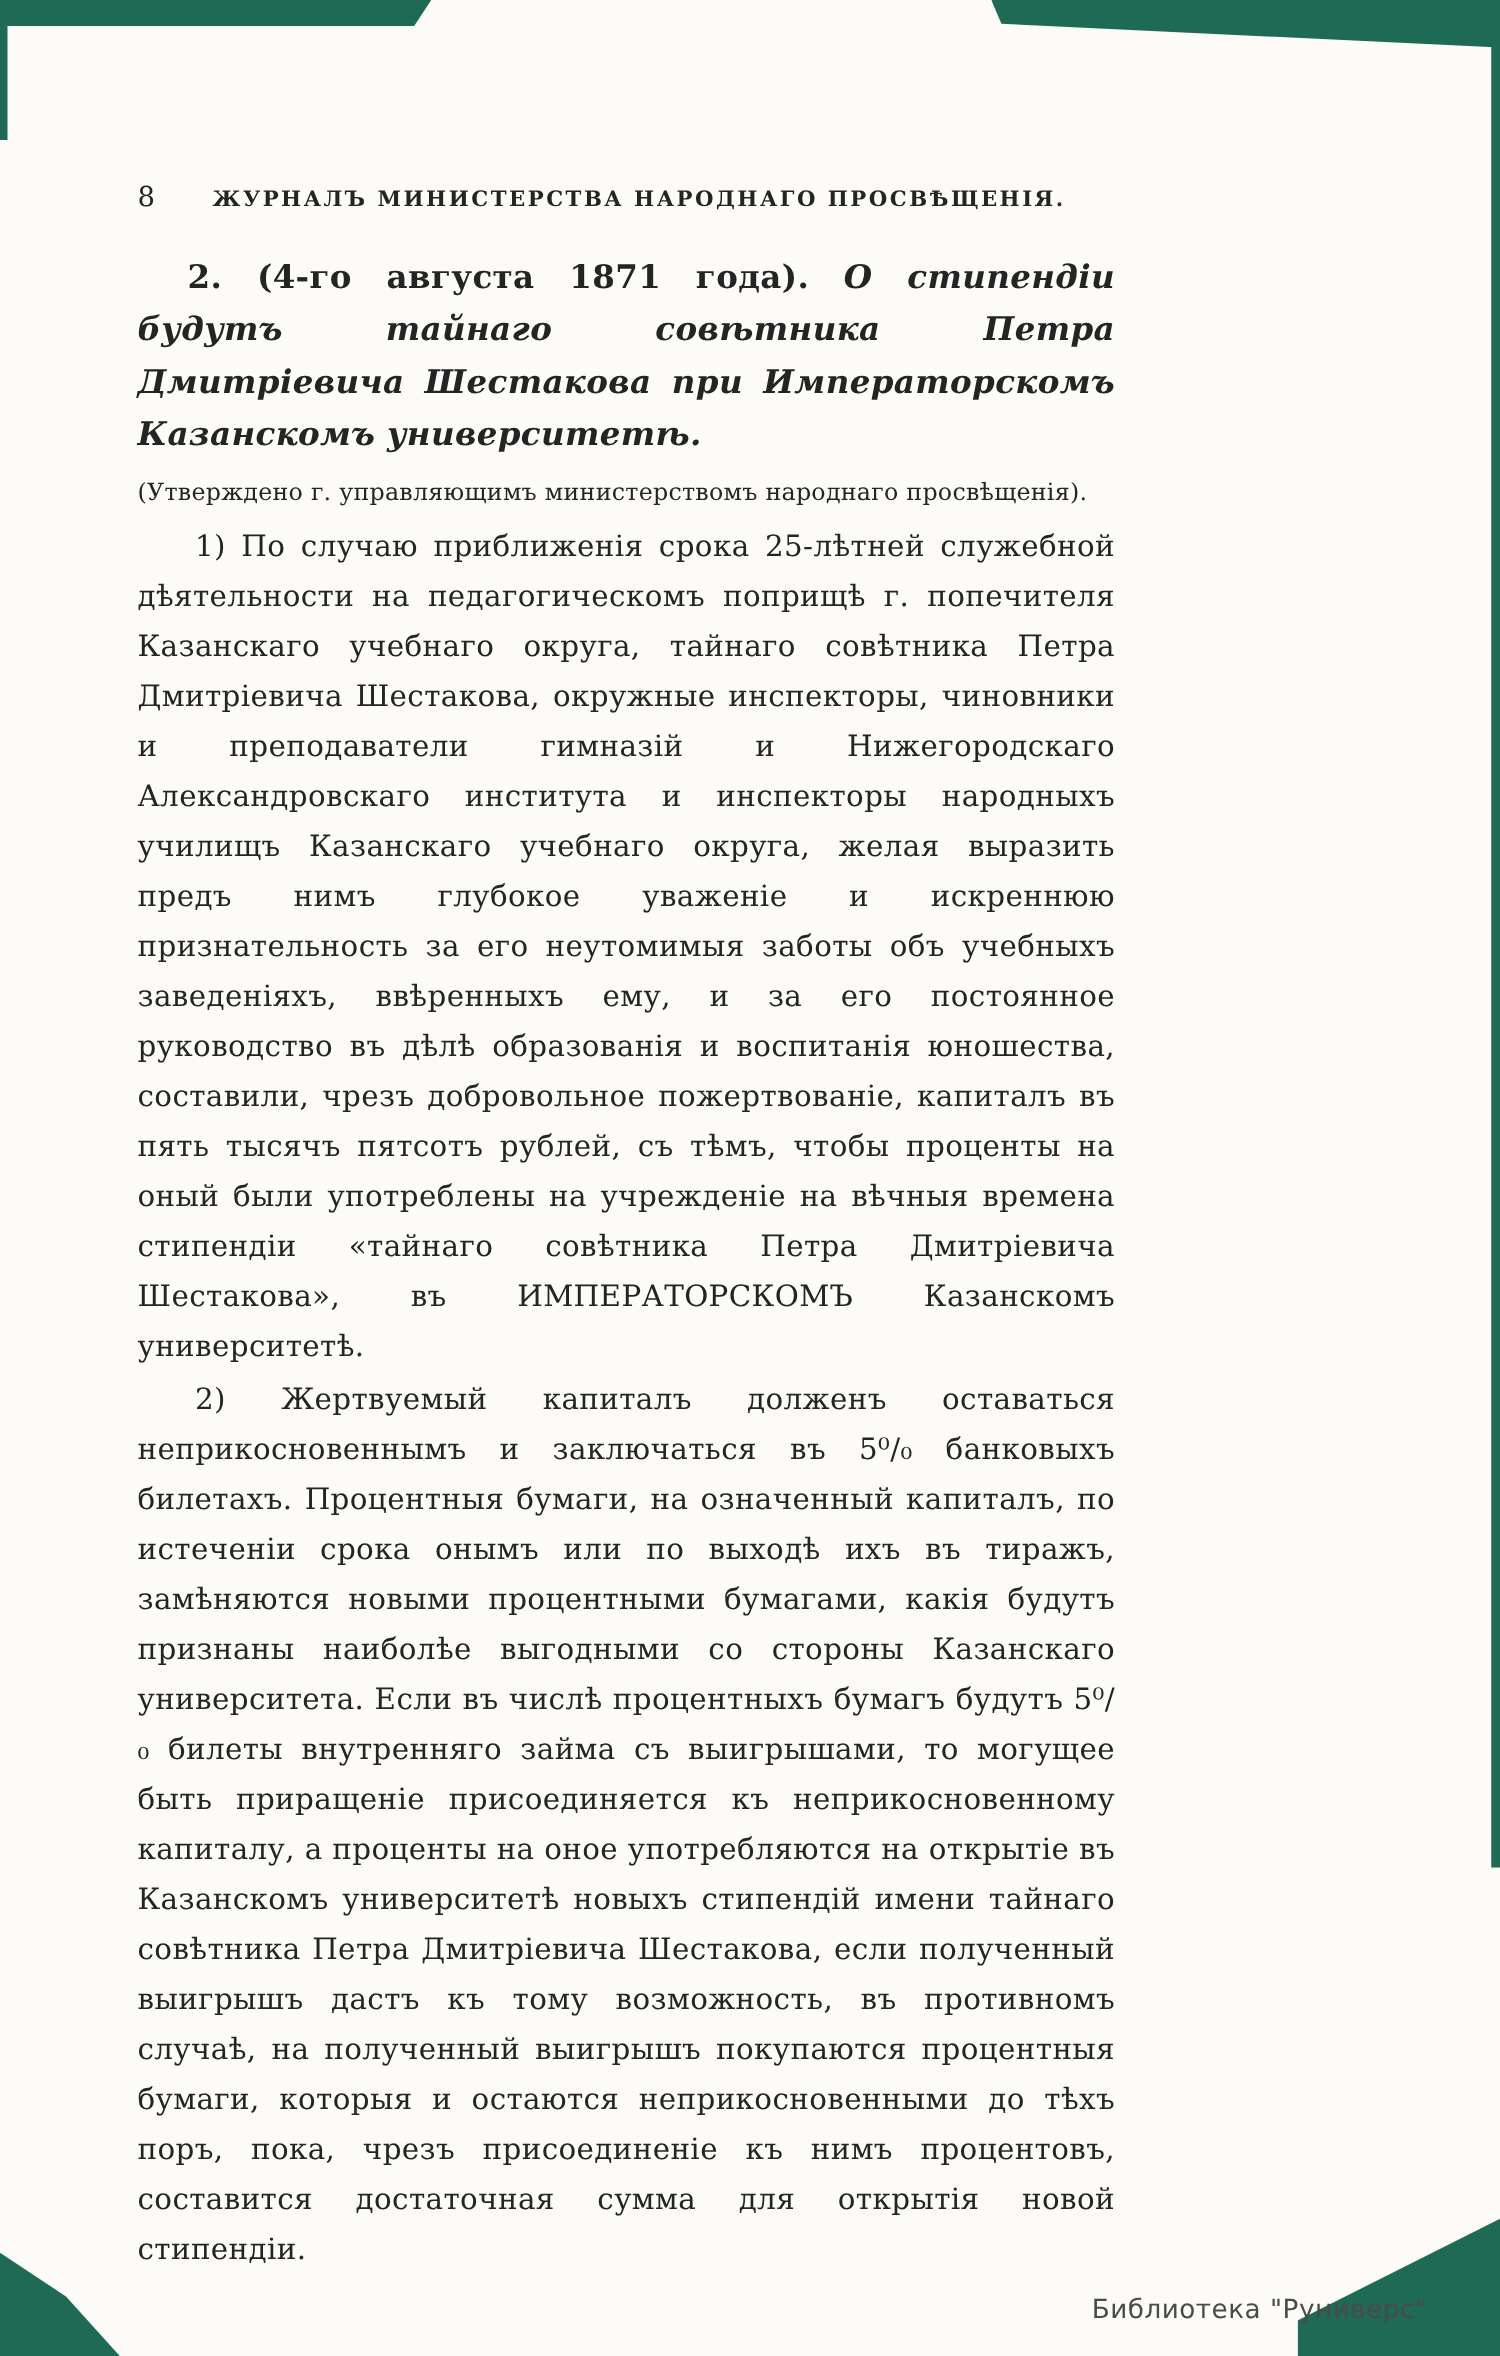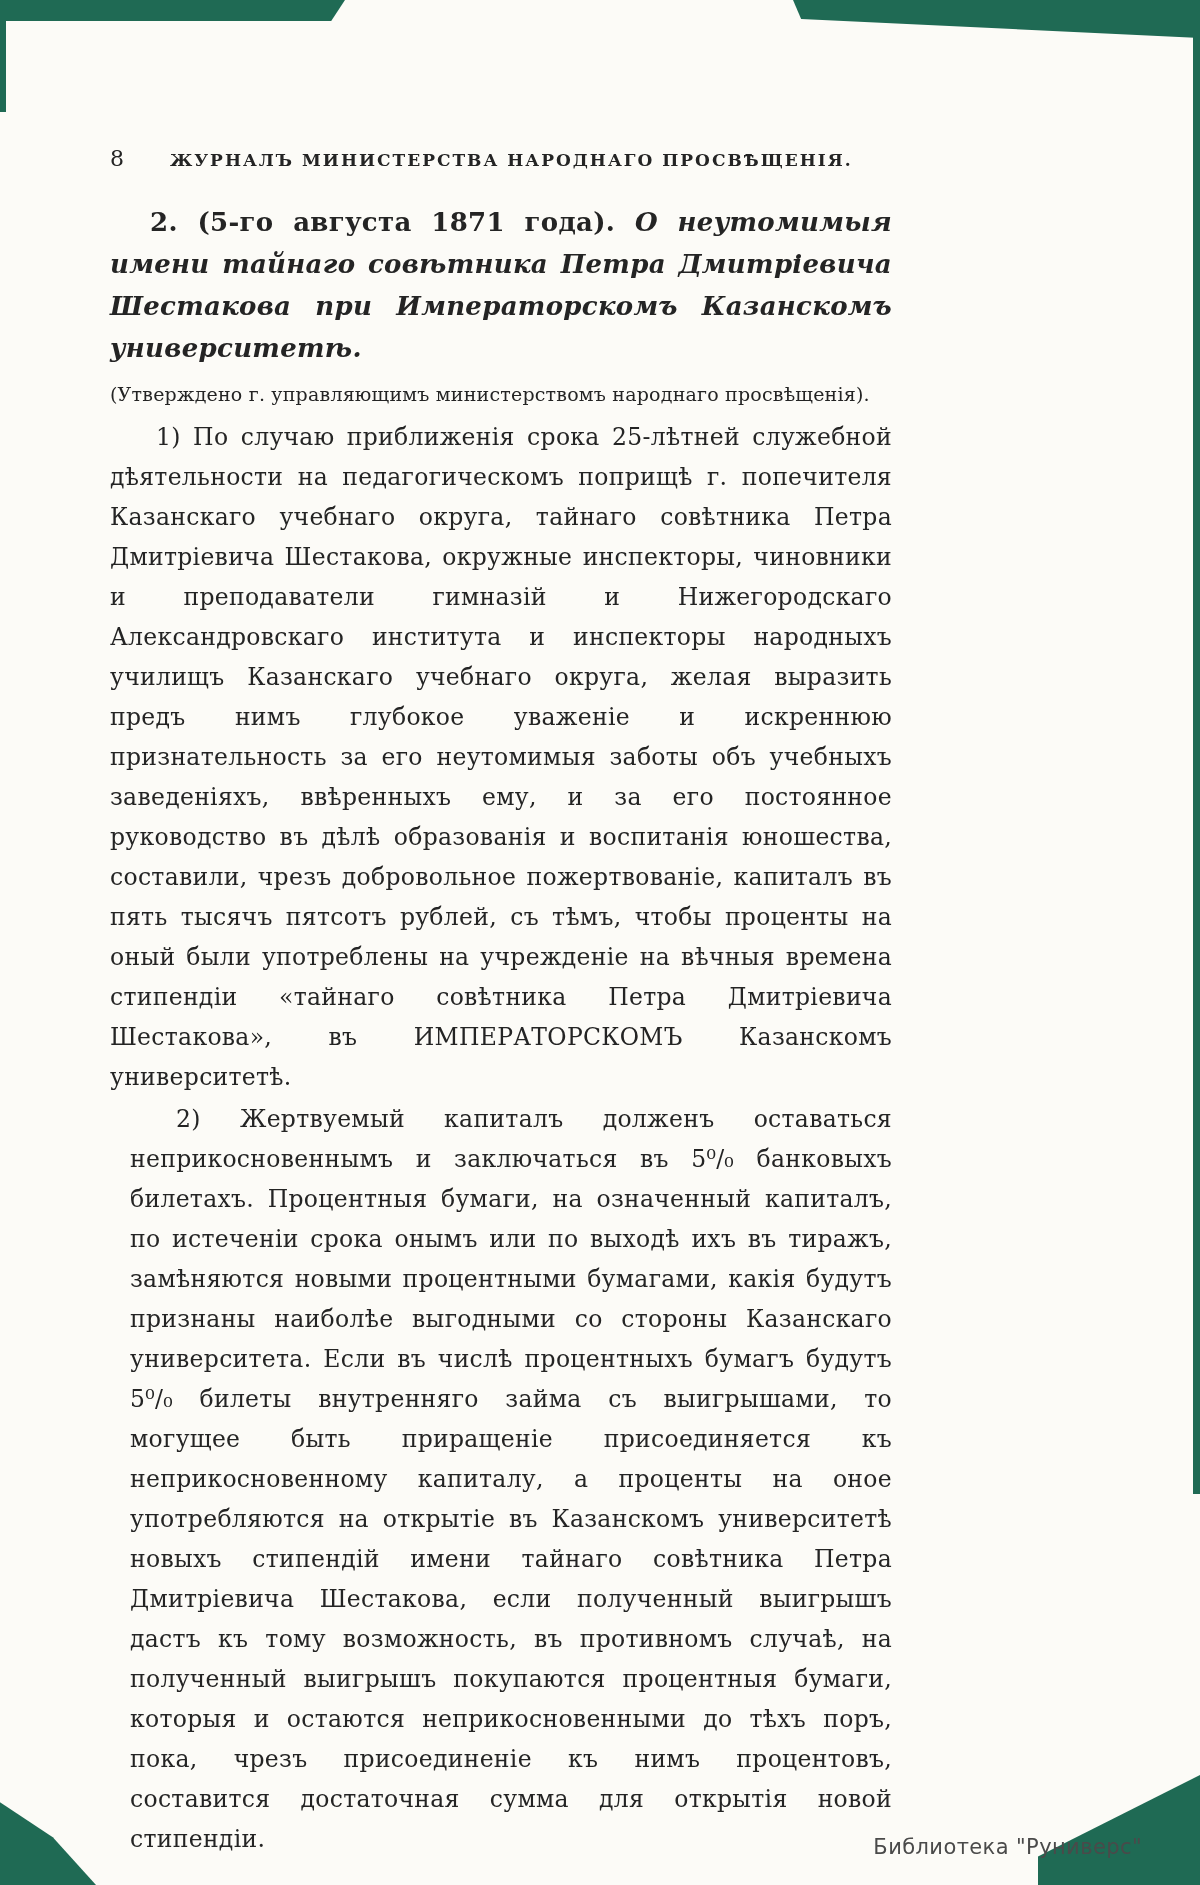--- a/index.html
+++ b/index.html
@@ -80,21 +80,21 @@
   }
   .bodypar {
     margin: 10px 0 0 0;
     font-size: 23.5px;
     line-height: 40px;
     font-weight: 400;
     text-align: justify;
     text-indent: 46px;
     letter-spacing: 0.3px;
   }
-  .bodypar + .bodypar { margin-top: 2px; margin-left: 20px; }
+  .bodypar + .bodypar { margin-top: 2px; }
   .watermark {
     position: absolute;
     right: 58px;
     bottom: 26px;
     z-index: 3;
     font-family: "DejaVu Sans", sans-serif;
     font-size: 21px;
     color: var(--watermark, #4a4a4a);
     letter-spacing: 0.4px;
   }
@@ -113,22 +113,22 @@
 
   <div class="content">
 
     <div class="pageheader">
       <span class="pagenum">8</span>
       <span class="runtitle">ЖУРНАЛЪ МИНИСТЕРСТВА НАРОДНАГО ПРОСВѢЩЕНІЯ.</span>
       <span class="header-spacer"></span>
     </div>
 
     <p class="heading">
-      <span class="h-prefix">2. (5-го августа 1871 года).</span>
-      <span class="h-title">О неутомимыя имени тайнаго совѣтника Петра Дмитріевича Шестакова при Императорскомъ Казанскомъ университетѣ.</span>
+      <span class="h-prefix">2. (4-го августа 1871 года).</span>
+      <span class="h-title">О стипендіи будутъ тайнаго совѣтника Петра Дмитріевича Шестакова при Императорскомъ Казанскомъ университетѣ.</span>
     </p>
 
     <p class="approval">(Утверждено г. управляющимъ министерствомъ народнаго просвѣщенія).</p>
 
     <p class="bodypar">1) По случаю приближенія срока 25-лѣтней служебной дѣятельности на педагогическомъ поприщѣ г. попечителя Казанскаго учебнаго округа, тайнаго совѣтника Петра Дмитріевича Шестакова, окружные инспекторы, чиновники и преподаватели гимназій и Нижегородскаго Александровскаго института и инспекторы народныхъ училищъ Казанскаго учебнаго округа, желая выразить предъ нимъ глубокое уваженіе и искреннюю признательность за его неутомимыя заботы объ учебныхъ заведеніяхъ, ввѣренныхъ ему, и за его постоянное руководство въ дѣлѣ образованія и воспитанія юношества, составили, чрезъ добровольное пожертвованіе, капиталъ въ пять тысячъ пятсотъ рублей, съ тѣмъ, чтобы проценты на оный были употреблены на учрежденіе на вѣчныя времена стипендіи «тайнаго совѣтника Петра Дмитріевича Шестакова», въ ИМПЕРАТОРСКОМЪ Казанскомъ университетѣ.</p>
     <p class="bodypar">2) Жертвуемый капиталъ долженъ оставаться неприкосновеннымъ и заключаться въ 5⁰/₀ банковыхъ билетахъ. Процентныя бумаги, на означенный капиталъ, по истеченіи срока онымъ или по выходѣ ихъ въ тиражъ, замѣняются новыми процентными бумагами, какія будутъ признаны наиболѣе выгодными со стороны Казанскаго университета. Если въ числѣ процентныхъ бумагъ будутъ 5⁰/₀ билеты внутренняго займа съ выигрышами, то могущее быть приращеніе присоединяется къ неприкосновенному капиталу, а проценты на оное употребляются на открытіе въ Казанскомъ университетѣ новыхъ стипендій имени тайнаго совѣтника Петра Дмитріевича Шестакова, если полученный выигрышъ дастъ къ тому возможность, въ противномъ случаѣ, на полученный выигрышъ покупаются процентныя бумаги, которыя и остаются неприкосновенными до тѣхъ поръ, пока, чрезъ присоединеніе къ нимъ процентовъ, составится достаточная сумма для открытія новой стипендіи.</p>
 
   </div>
 
   <div class="watermark">Библиотека "Руниверс"</div>

